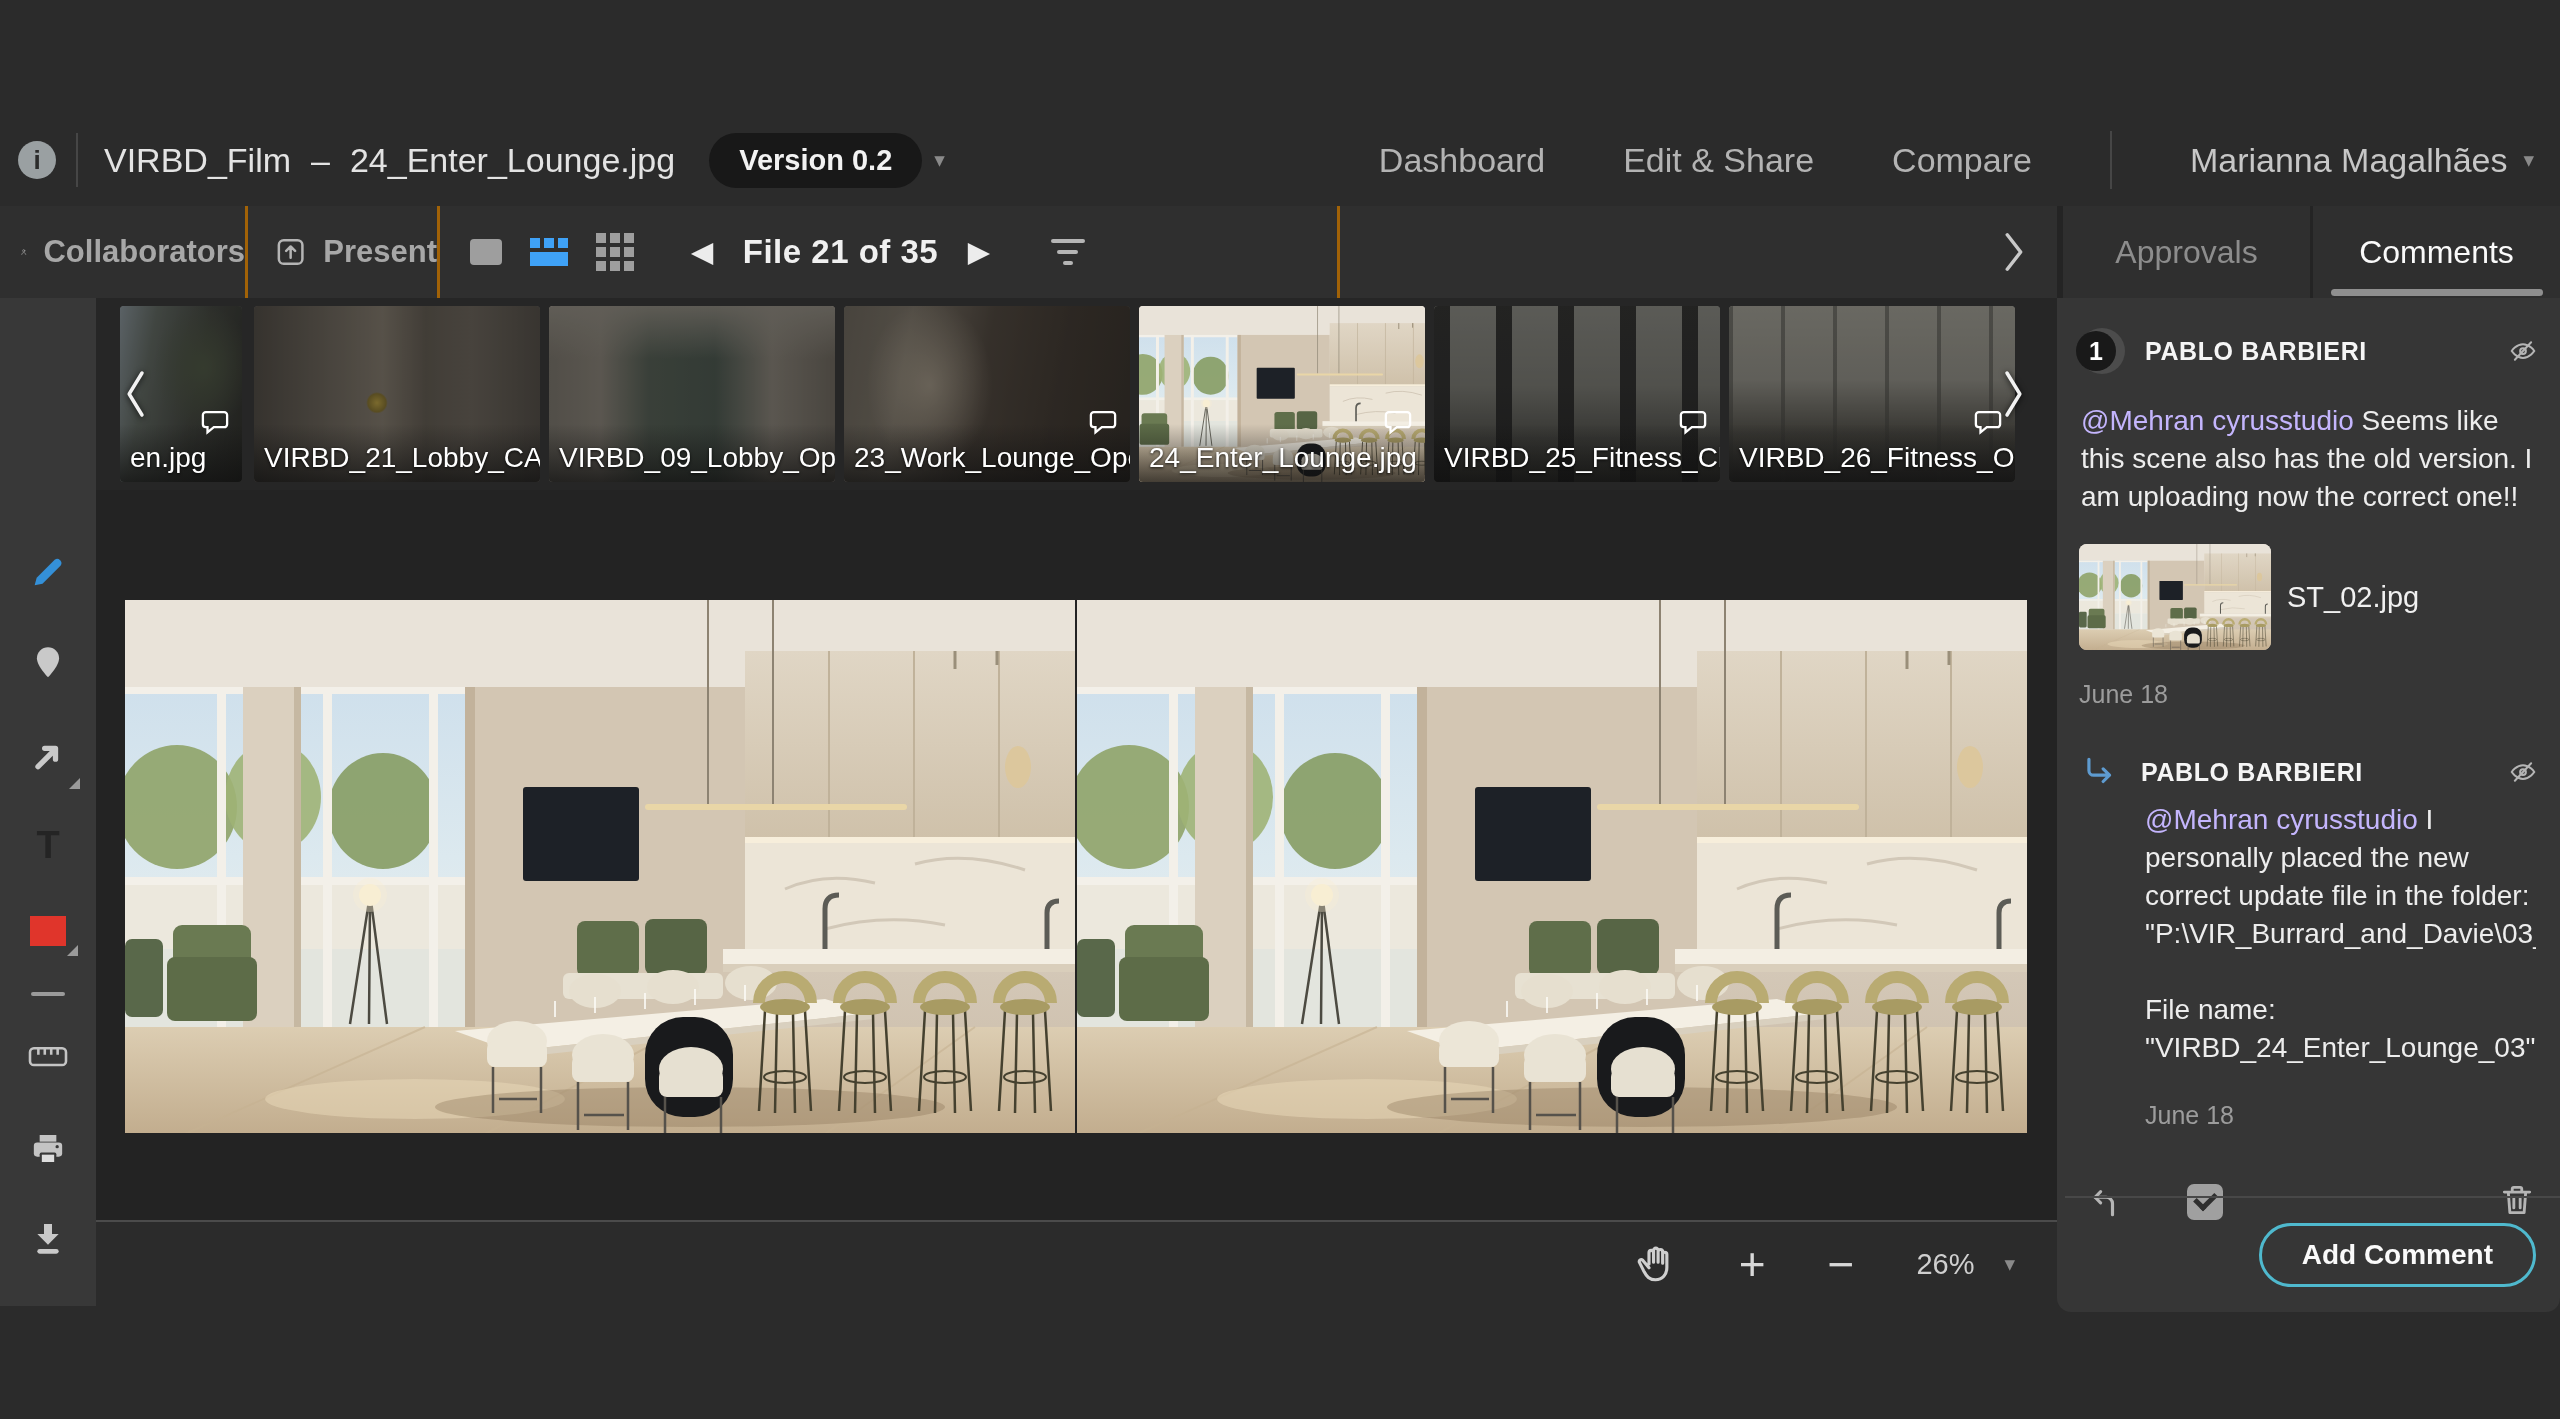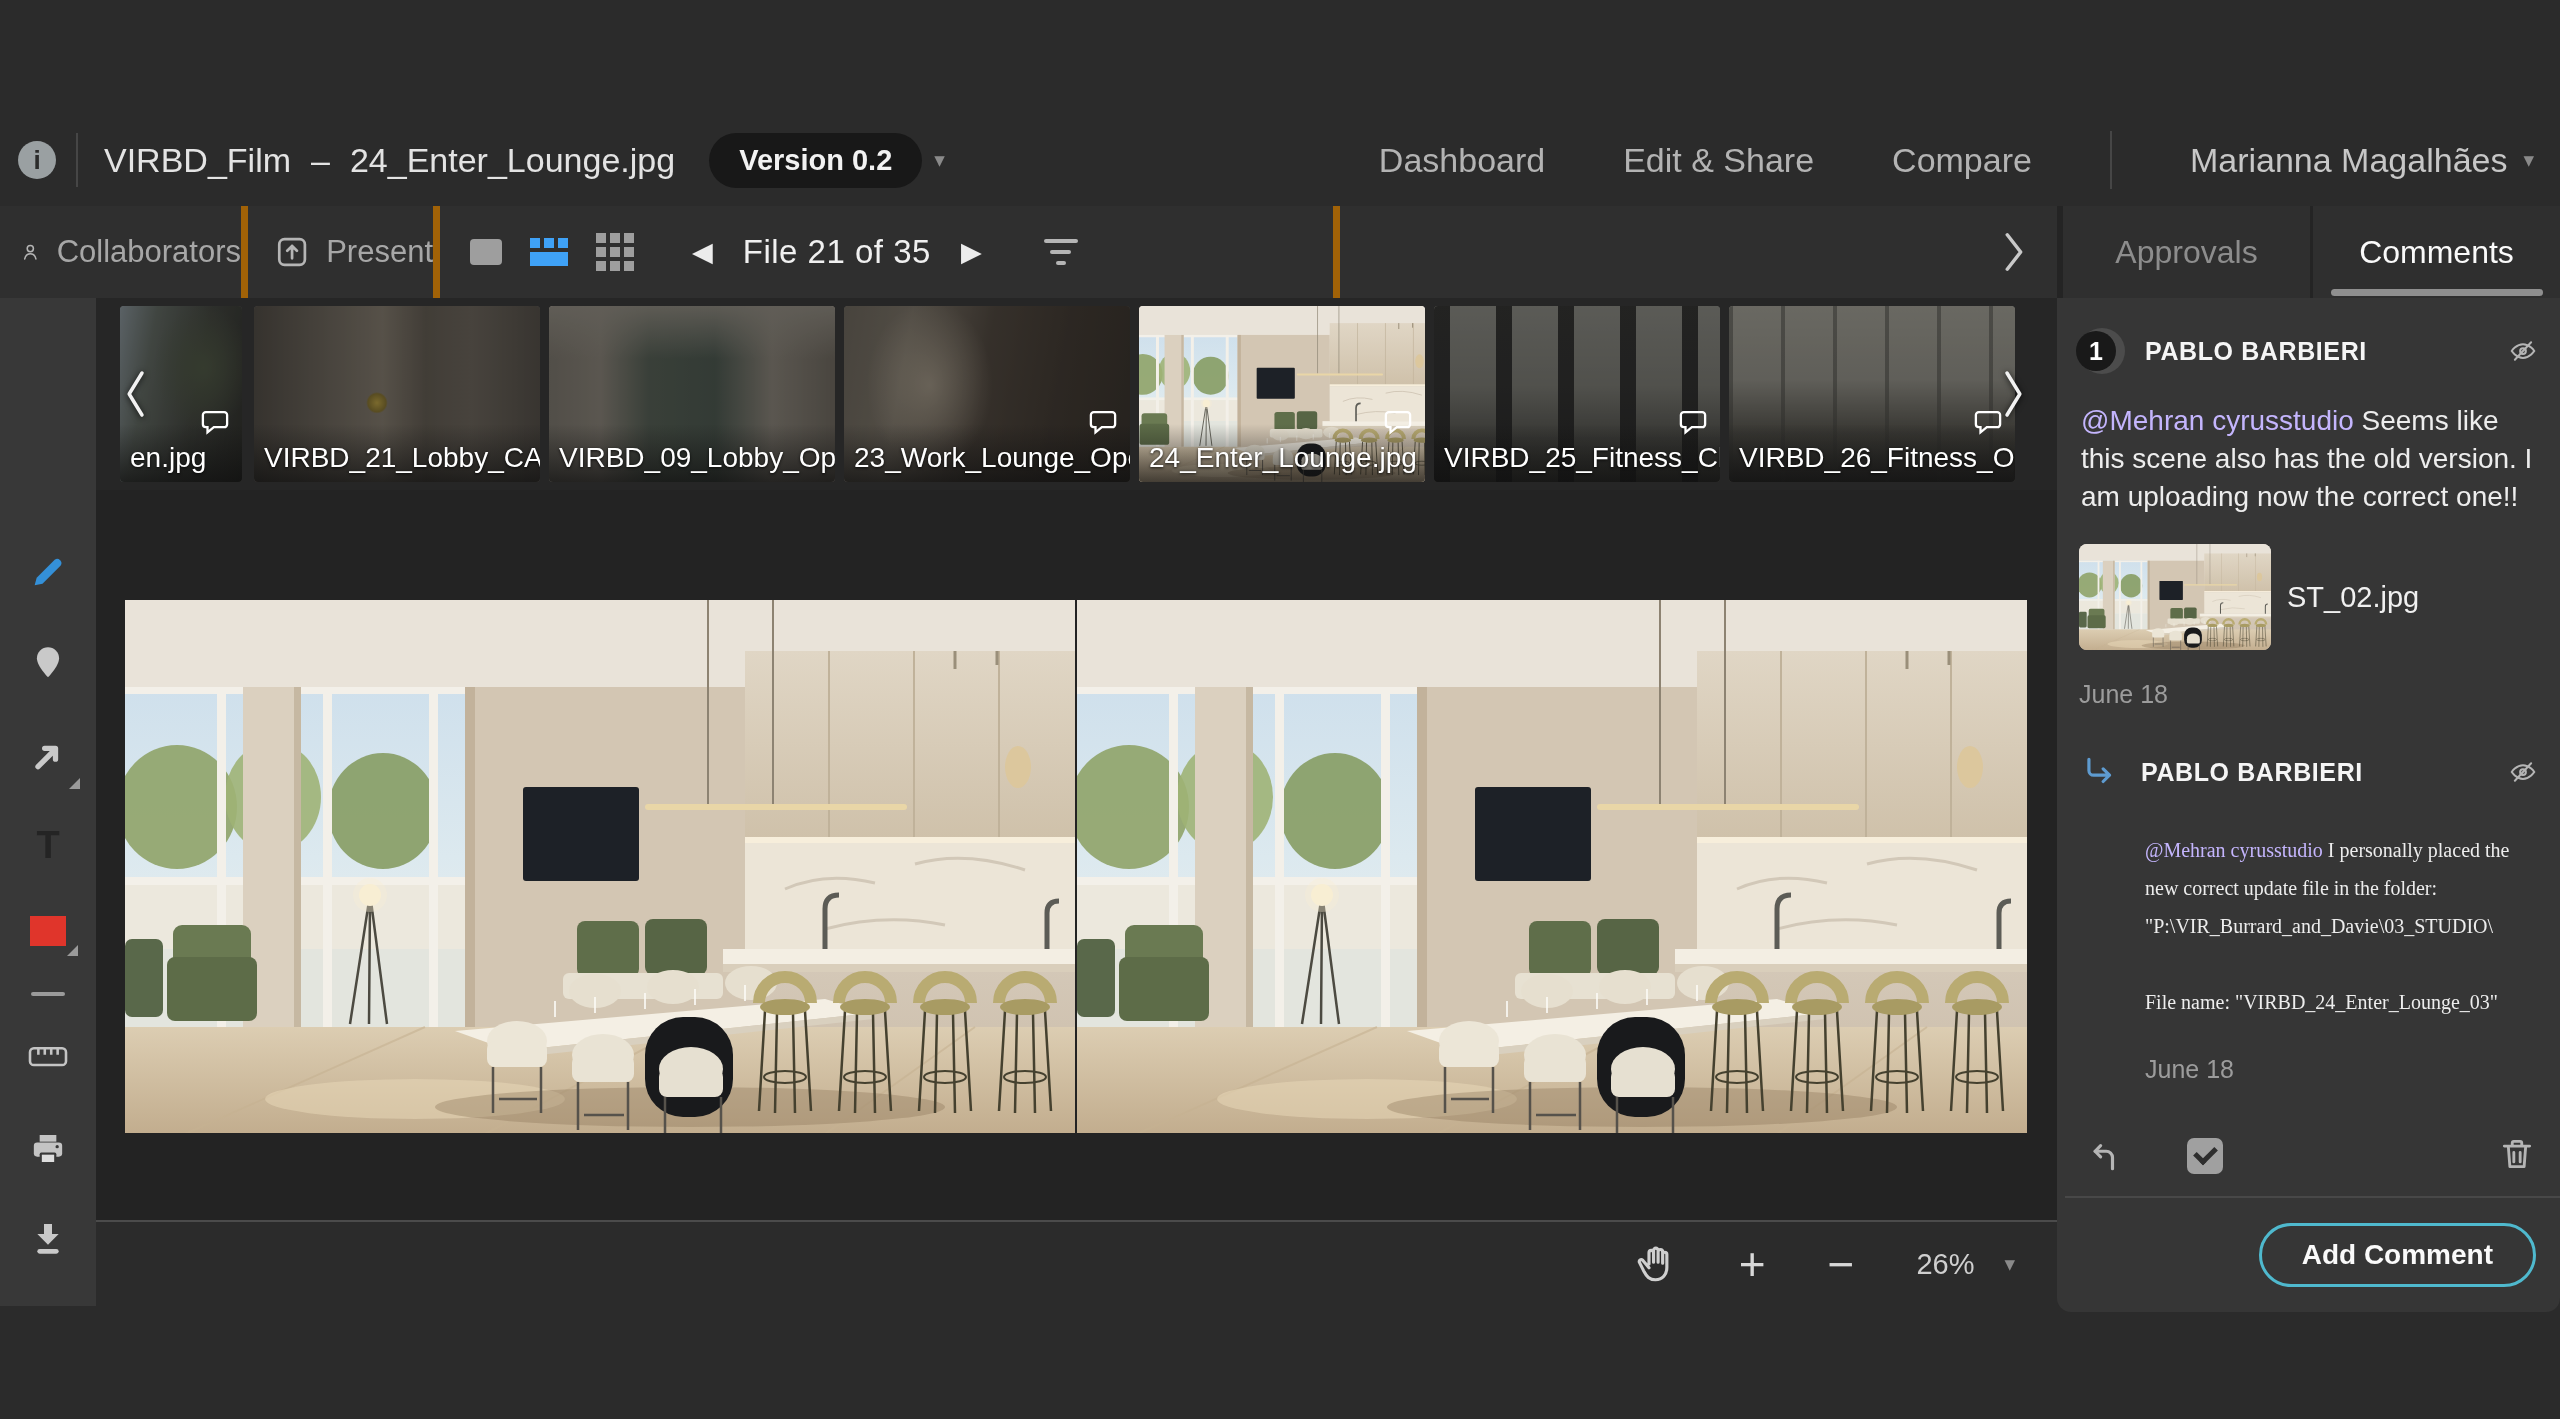--- a/index.html
+++ b/index.html
@@ -18,21 +18,21 @@
                 font-size:29px;font-weight:bold;color:#f2f2f2;white-space:nowrap;}
   .version-chev{margin-left:12px;color:#7f7f7f;font-size:22px;}
   .nav{margin-left:auto;display:flex;align-items:center;gap:78px;font-size:34px;color:#b3b3b3;}
   .nav-item{cursor:default;white-space:nowrap;}
   .nav-div{width:2px;height:58px;background:#464646;}
   .user{display:flex;align-items:center;gap:16px;font-size:34px;color:#c7c7c7;white-space:nowrap;}
   .chev-txt{font-size:21px;color:#8a8a8a;}
 
   
   .toolbar-row{position:absolute;top:206px;left:0;right:0;height:92px;display:flex;background:#2f2f2f;}
-  .tseg{display:flex;align-items:center;border-right:7px solid #a16207;box-sizing:border-box;}
+  .tseg{display:flex;align-items:center;border-right:3px solid #a16207;box-sizing:border-box;font-weight:bold;}
   .seg-collab{width:248px;padding-left:20px;}
   .seg-present{width:192px;padding-left:26px;}
   .seg-views{width:900px;padding-left:30px;}
   .tool-label{font-size:31px;color:#a7a7a7;margin-left:16px;}
   .icon24{width:40px;height:40px;}
   .view-group{display:flex;align-items:center;gap:28px;}
   .vs-single{width:32px;height:26px;border-radius:4px;background:#9e9e9e;}
   .vs-compare{display:flex;flex-direction:column;gap:4px;}
   .vs-compare .r1{display:flex;gap:4px;}
   .vs-compare .r1 i{width:10px;height:10px;background:#3fa2f7;display:block;}
@@ -119,21 +119,21 @@
   .author{margin-left:20px;font-size:25px;font-weight:bold;letter-spacing:.6px;color:#f5f5f5;}
   .head-spacer{margin-left:auto;}
   .c-body{margin:28px 2px 0 2px;font-size:28px;line-height:38px;}
   .mention{color:#c4b5fd;}
   .attach-row{display:flex;align-items:center;margin-top:28px;}
   .attach-thumb{width:192px;height:106px;border-radius:8px;overflow:hidden;background:#5a5a5a;flex:none;}
   .attach-name{margin-left:16px;font-size:29px;color:#f0f0f0;}
   .c-date{margin-top:30px;font-size:25px;color:#9c9c9c;}
   .reply{margin-top:44px;}
   .reply-head{display:flex;align-items:center;}
-  .reply-body{margin:40px 4px 0 66px;font-size:20px;line-height:38px;font-family:Liberation Serif, serif;}
+  .reply-body{margin:10px 4px 0 66px;font-size:28px;line-height:38px;}
   .path-line{white-space:nowrap;overflow:hidden;}
   .file-line{margin-top:38px;}
   .reply-date{margin:34px 0 0 66px;font-size:25px;color:#9c9c9c;}
   .action-row{display:flex;align-items:center;margin-top:50px;padding:0 4px;}
   .check{width:36px;height:36px;background:#a0a0a0;border-radius:7px;margin-left:64px;position:relative;}
   .check::after{content:"";position:absolute;left:8px;top:8px;width:16px;height:9px;
                 border-left:5px solid #2e2e2e;border-bottom:5px solid #2e2e2e;transform:rotate(-45deg);}
   .trash-wrap{margin-left:auto;}
   .panel-footer{position:absolute;left:8px;right:0;bottom:0;height:116px;border-top:2px solid #484848;
                 display:flex;align-items:center;justify-content:flex-end;padding-right:24px;box-sizing:border-box;}

